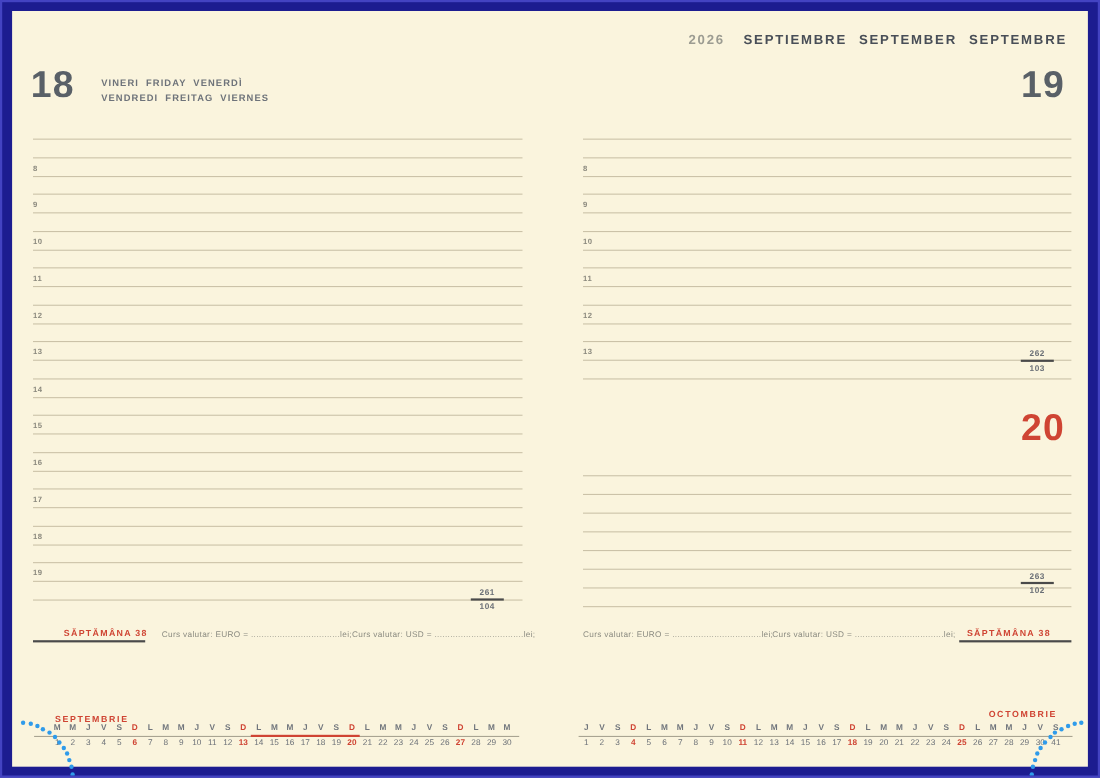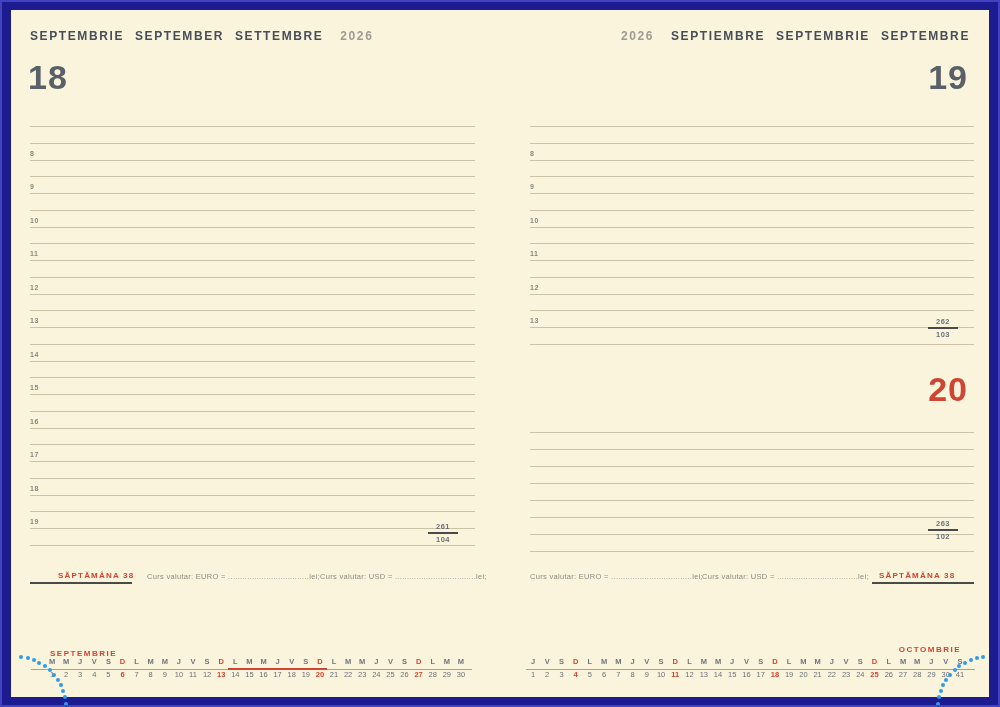--- a/index.html
+++ b/index.html
@@ -33,31 +33,31 @@
   .cal-rule{position:absolute;height:1px;background:#a9a492;}
   .cal-week-line{position:absolute;height:2px;background:#cf4433;}
   .arc-dot{position:absolute;width:4px;height:4px;border-radius:50%;background:#2f9bea;}
 </style>
 </head>
 <body>
 
 <div id="root">
   <div id="paper"></div>
 
-  <div class="abs month-header" style="left:28px;top:27px;">
-    <span>SEPTEMBRIE SEPTEMBER SETTEMBRE</span>
-    <span class="year" style="margin-left:6px;">2026</span>
-  </div>
 
   <div class="abs month-header" style="right:28px;top:27px;text-align:right;">
     <span class="year" style="margin-right:6px;">2026</span>
-    <span>SEPTIEMBRE SEPTEMBRIE SEPTEMBRE</span>
+    <span>SEPTIEMBRE SEPTEMBER SEPTEMBRE</span>
   </div>
 
   <div class="abs big-day" style="left:26px;top:60px;">18</div>
+  <div class="abs day-names" style="left:90px;top:66px;">
+    <div>VINERI FRIDAY VENERDÌ</div>
+    <div>VENDREDI FREITAG VIERNES</div>
+  </div>
 
   <div class="abs big-day" style="right:30px;top:60px;">19</div>
 
   <div class="abs big-day red" style="right:30px;top:372px;">20</div>
 
   <div id="lines-layer">
       <div class="hline" style="left: 28px; top: 124px; width: 445px;"></div>
       <div class="hline" style="left: 28px; top: 140.8px; width: 445px;"></div>
       <div class="hline" style="left: 28px; top: 157.5px; width: 445px;"></div>
       <div class="hour-label" style="left: 28px; top: 147.5px;">8</div>
@@ -118,21 +118,21 @@
       <div class="hline" style="left: 528px; top: 430px; width: 444px;"></div>
       <div class="hline" style="left: 528px; top: 447px; width: 444px;"></div>
       <div class="hline" style="left: 528px; top: 464px; width: 444px;"></div>
       <div class="hline" style="left: 528px; top: 481px; width: 444px;"></div>
       <div class="hline" style="left: 528px; top: 498px; width: 444px;"></div>
       <div class="hline" style="left: 528px; top: 515px; width: 444px;"></div>
       <div class="hline" style="left: 528px; top: 532px; width: 444px;"></div>
       <div class="hline" style="left: 528px; top: 549px; width: 444px;"></div>
     </div>
 
-  <div class="fraction" style="left:424px;top:520px;">
+  <div class="fraction" style="left:424px;top:532px;">
     <div class="num">261</div>
     <div class="bar"></div>
     <div class="num">104</div>
   </div>
   <div class="fraction" style="left:924px;top:315px;">
     <div class="num">262</div>
     <div class="bar"></div>
     <div class="num">103</div>
   </div>
   <div class="fraction" style="left:924px;top:517px;">

